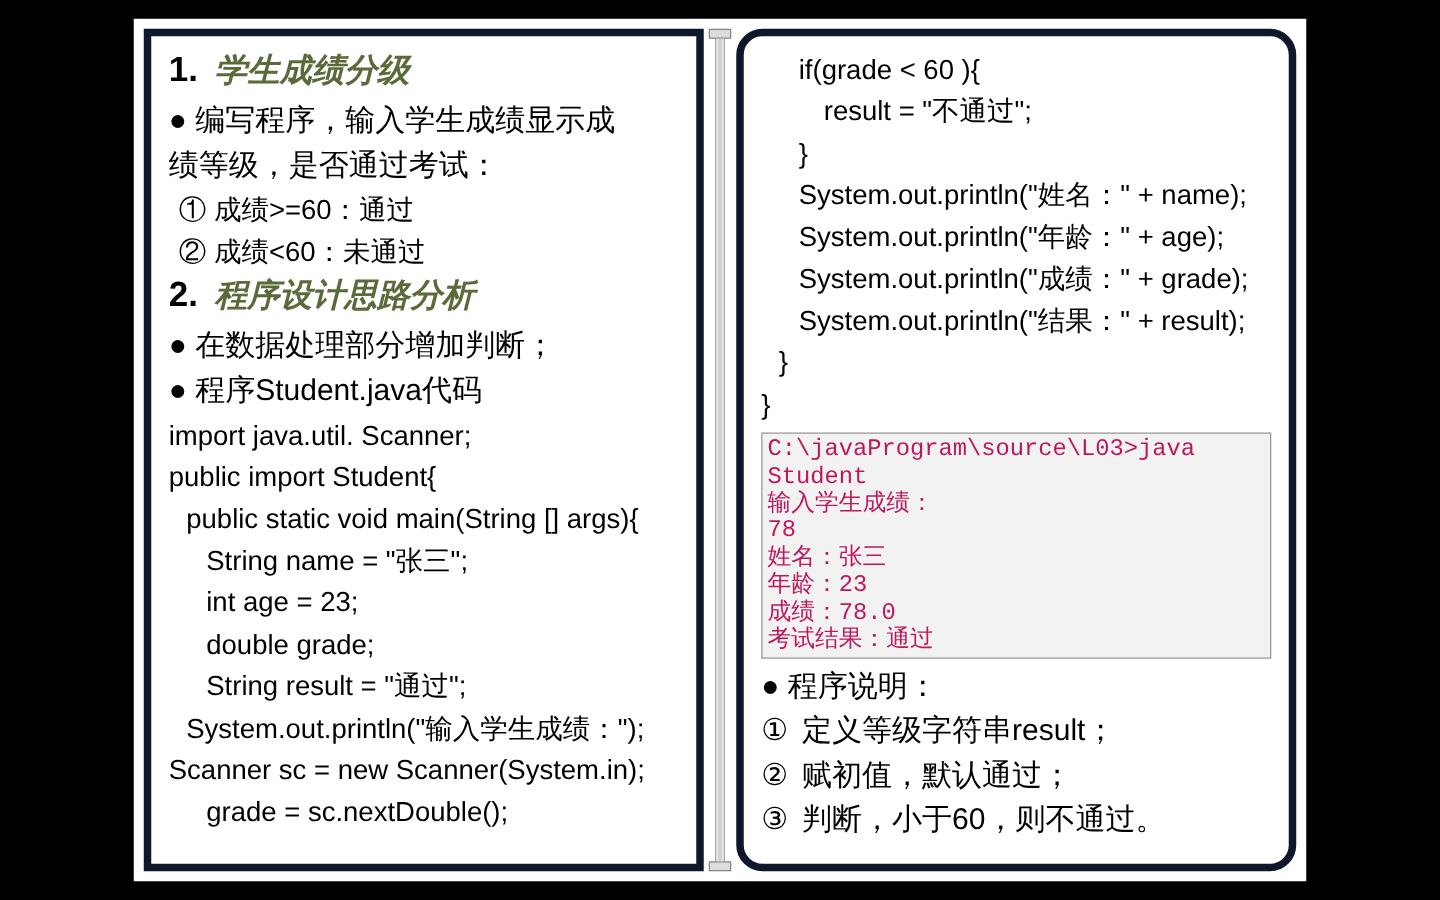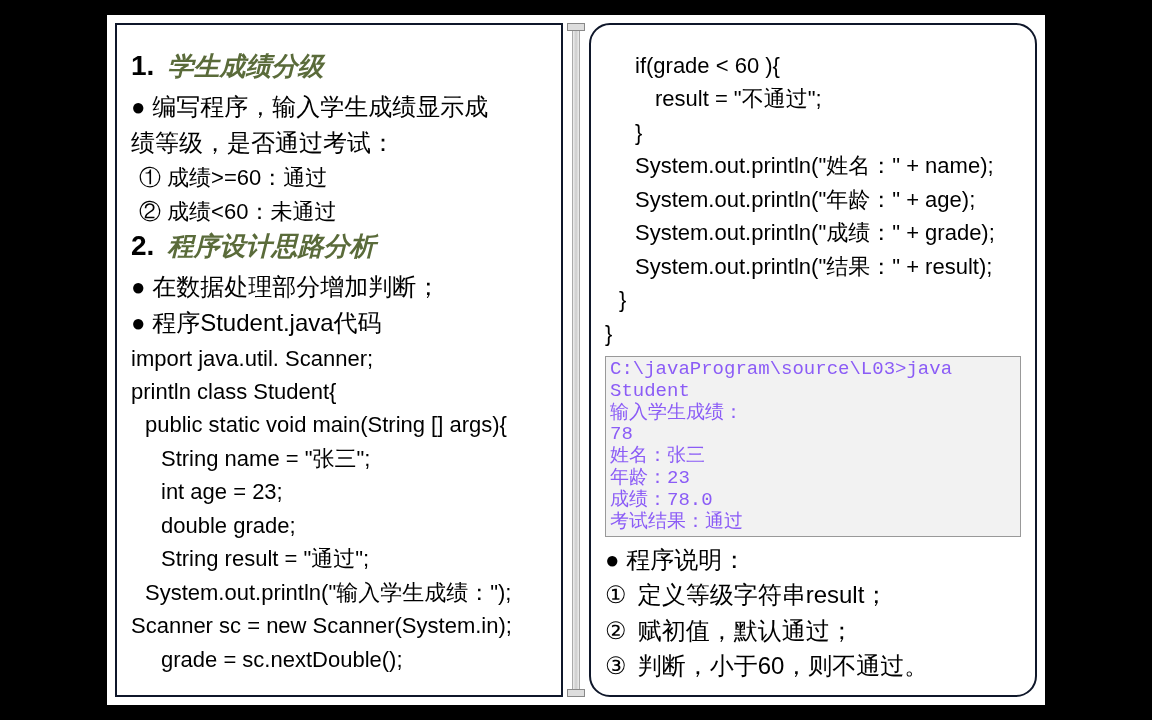--- a/index.html
+++ b/index.html
@@ -18,22 +18,22 @@
     }
     .page {
       background: #fff;
       width: 938px;
       height: 690px;
       display: flex;
       position: relative;
     }
     .col {
       flex: 1;
-      border: 2px solid #0f172a;
-      padding: 24px 14px;
+      border: 6px solid #0f172a;
+      padding: 10px 14px;
       overflow: hidden;
     }
     .col-left {
       margin: 8px 4px 8px 8px;
     }
     .col-right {
       margin: 8px 8px 8px 4px;
       border-radius: 21px;
     }
     .divider {
@@ -91,21 +91,21 @@
     .code-ind2 { padding-left: 30px; }
     .code-ind3 { padding-left: 50px; }
     .output-box {
       border: 1px solid #999;
       background: #f2f2f2;
       font-family: "Courier New", monospace;
       font-size: 19px;
       line-height: 1.15;
       padding: 2px 4px;
       margin: 6px 0;
-      color: #8b5cf6;
+      color: #be185d;
     }
     .circnum {
       display: inline-block;
       width: 26px;
     }
   </style>
 </head>
 <body>
 
 <div class="page">
@@ -119,21 +119,21 @@
     <div class="bullet">绩等级，是否通过考试：</div>
     <div class="listitem">①   成绩&gt;=60：通过</div>
     <div class="listitem">②   成绩&lt;60：未通过</div>
     <div class="heading">
       <span class="headnum">2.</span>
       <span>程序设计思路分析</span>
     </div>
     <div class="bullet">● 在数据处理部分增加判断；</div>
     <div class="bullet">● 程序Student.java代码</div>
     <div class="code">import java.util. Scanner;</div>
-    <div class="code">println class Student{</div>
+    <div class="code">public import Student{</div>
     <div class="code code-ind1">public static void main(String [] args){</div>
     <div class="code code-ind2">String name = "张三";</div>
     <div class="code code-ind2">int age = 23;</div>
     <div class="code code-ind2">double grade;</div>
     <div class="code code-ind2">String result = "通过";</div>
     <div class="code code-ind1">System.out.println("输入学生成绩：");</div>
     <div class="code">Scanner sc = new Scanner(System.in);</div>
     <div class="code code-ind2">grade = sc.nextDouble();</div>
   </div>
 

